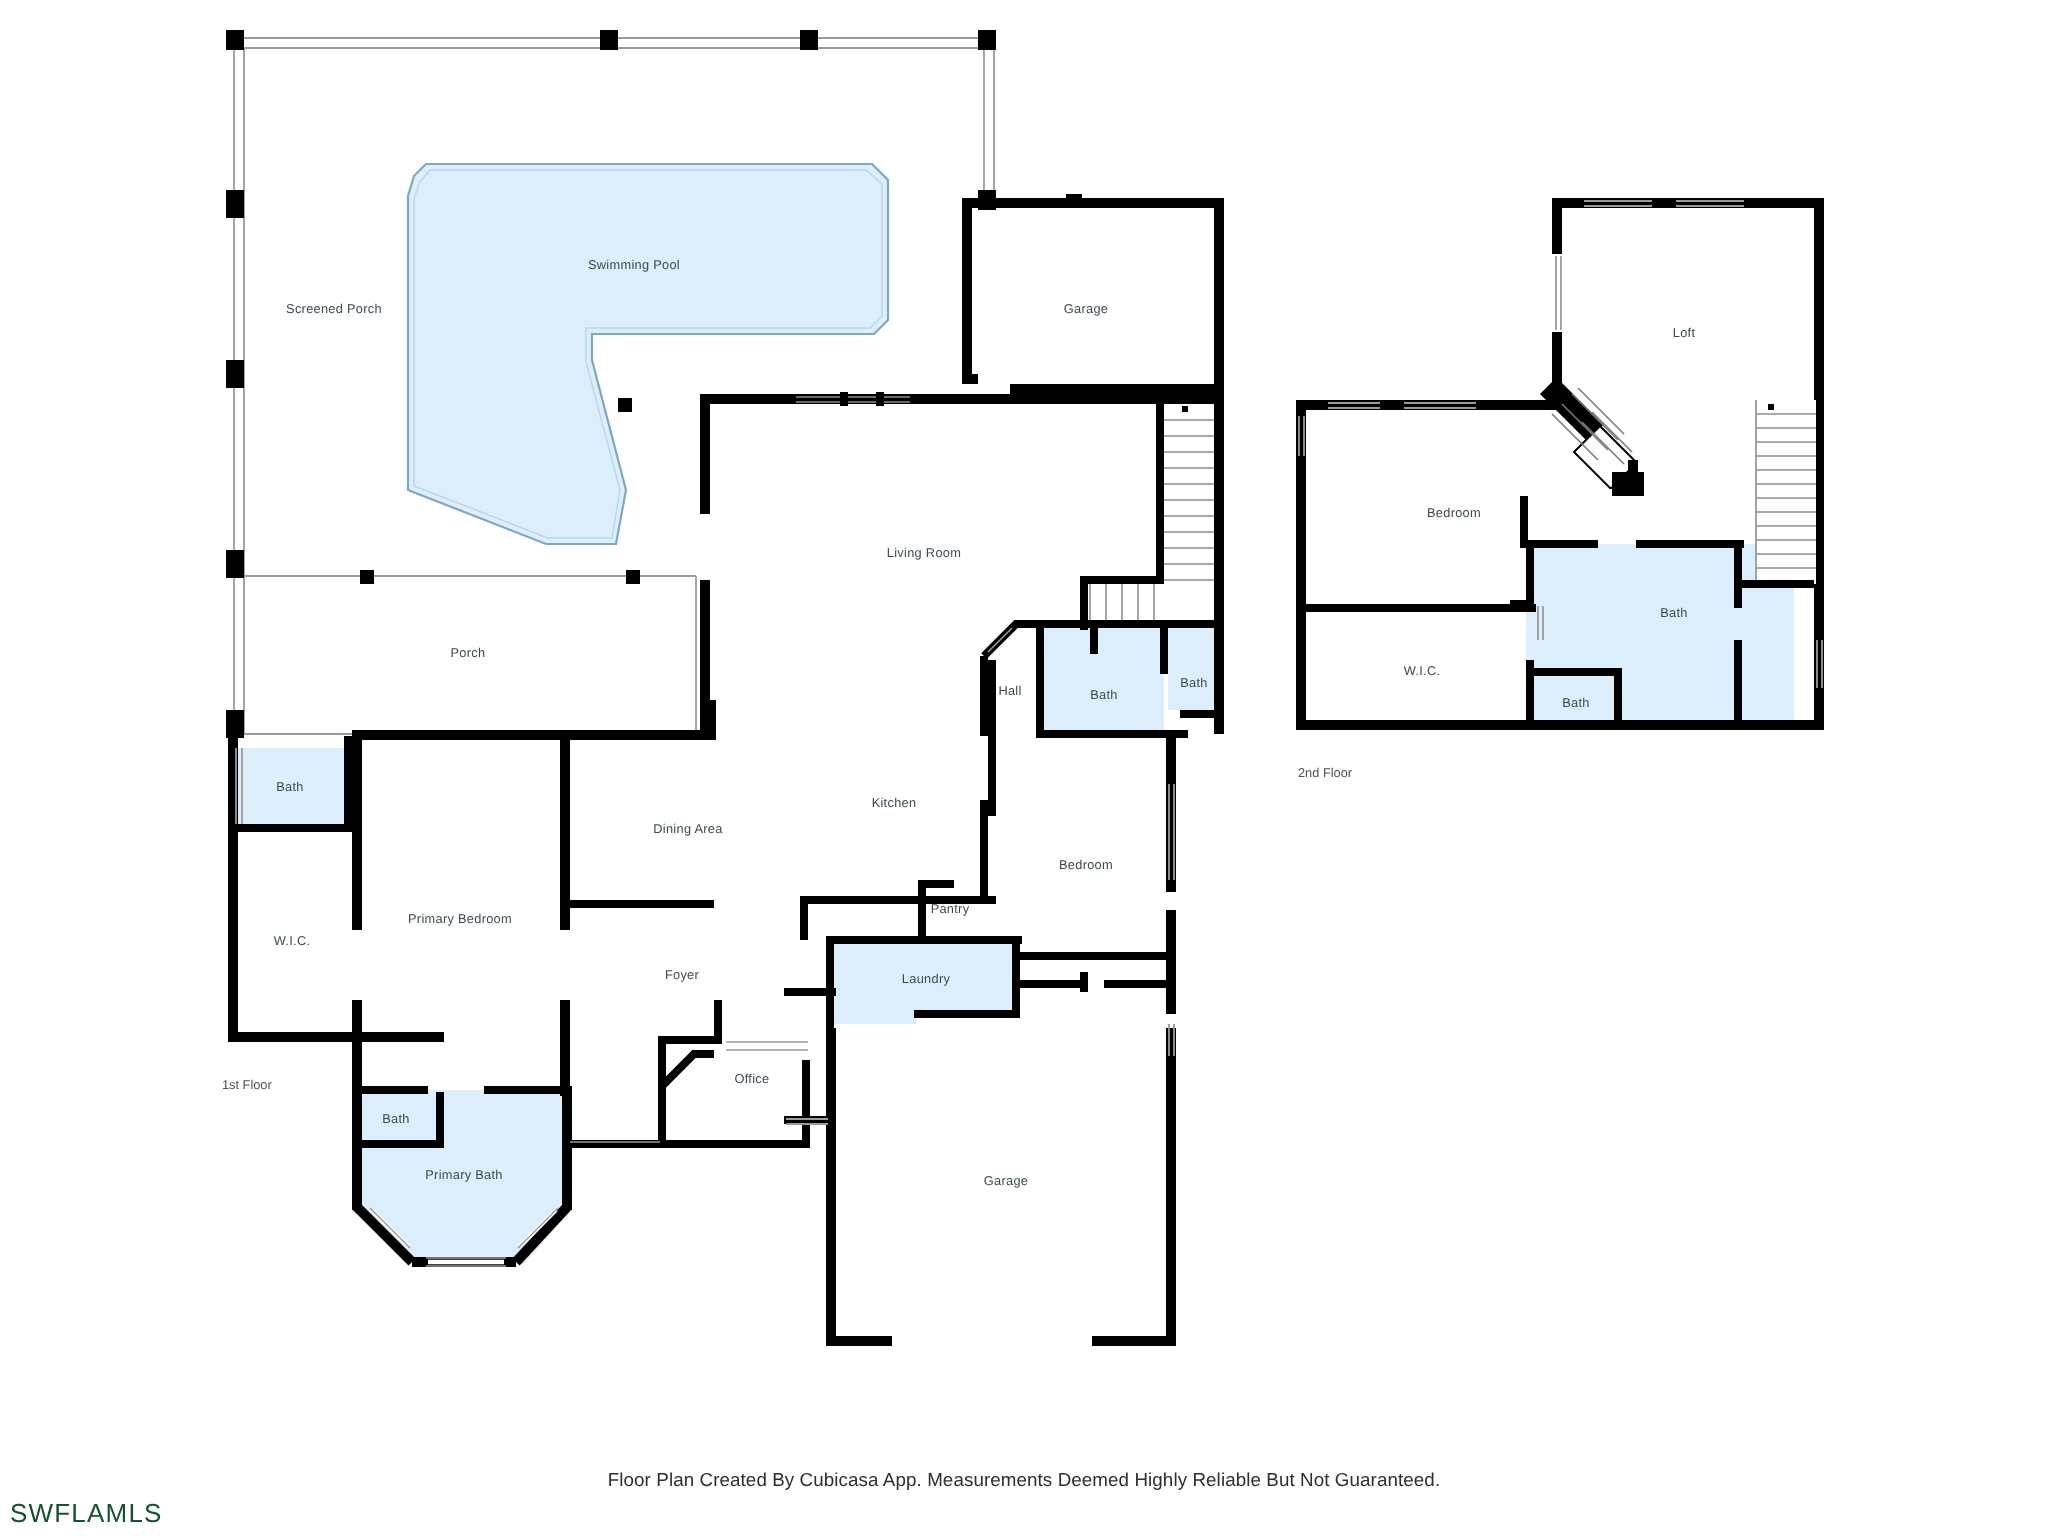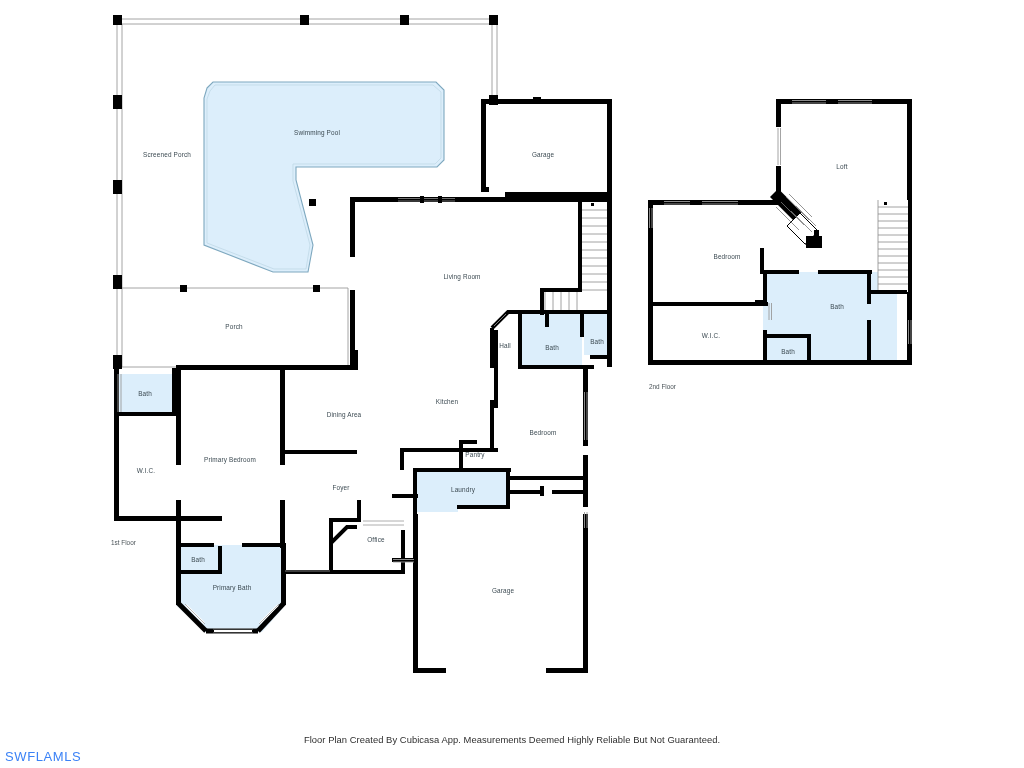--- a/index.html
+++ b/index.html
@@ -50,21 +50,21 @@
     font-size: 9.4px;
     color: #2e2e2e;
     letter-spacing: 0.05px;
   }
   .watermark {
     position: absolute;
     left: 5px;
     top: 749px;
     font-family: "Liberation Sans", sans-serif;
     font-size: 13px;
-    color: #3b82f6;
+    color: #14532d;
     letter-spacing: 0.6px;
   }
 </style>
 </head>
 <body>
 
 <div id="stage">
 
   <svg id="plan" viewBox="0 0 1024 768">
 

